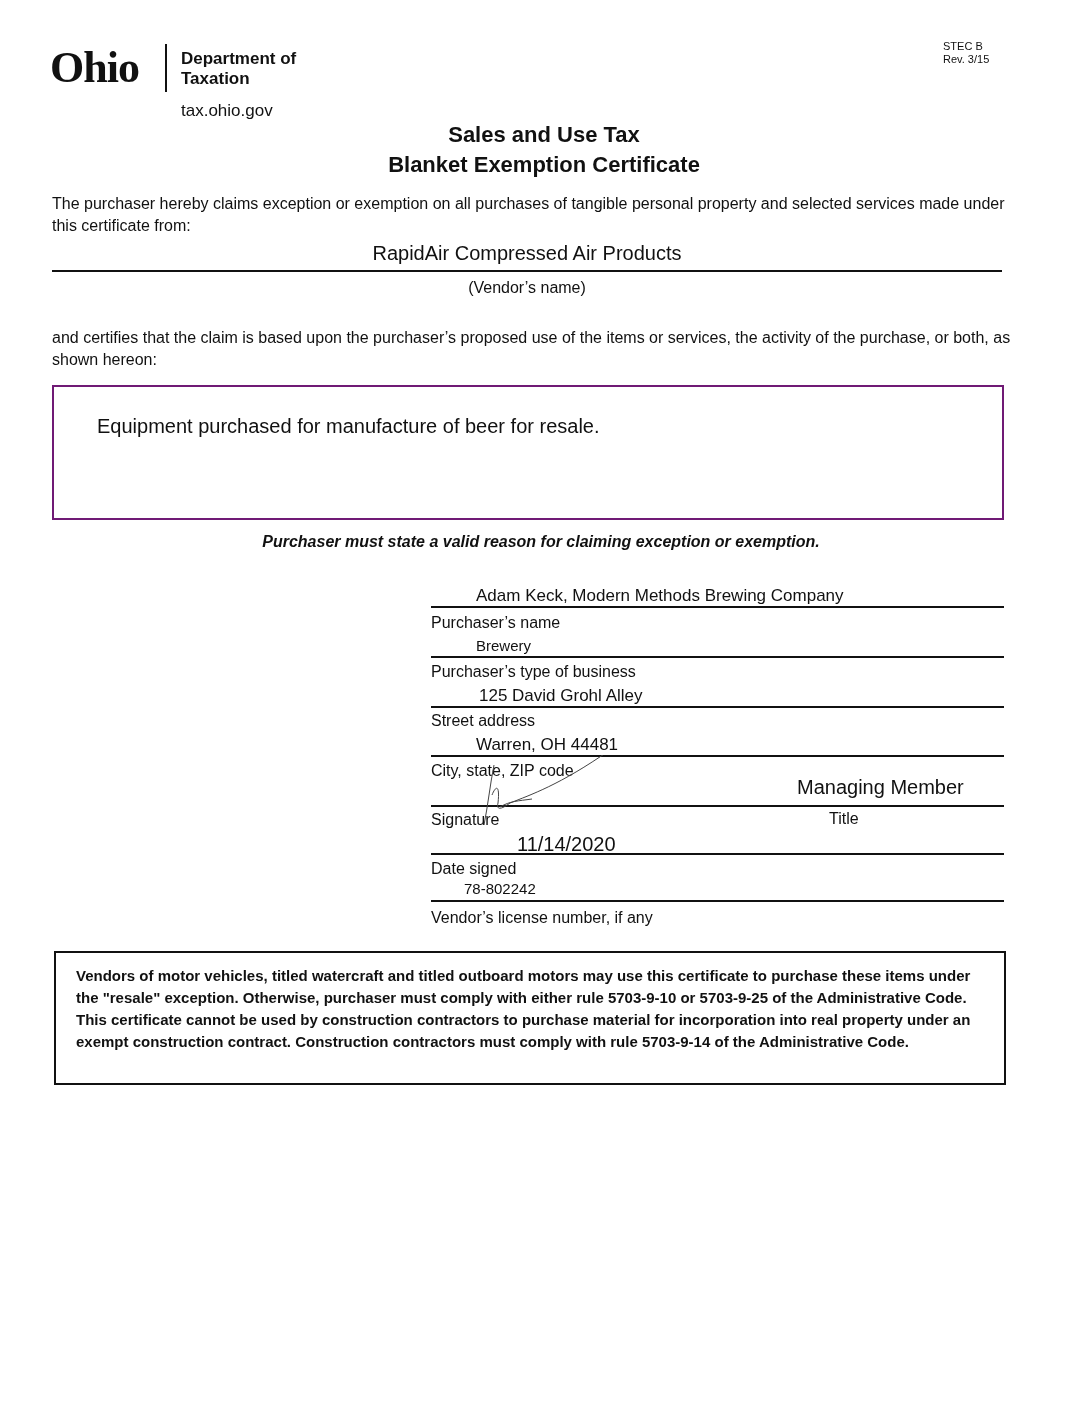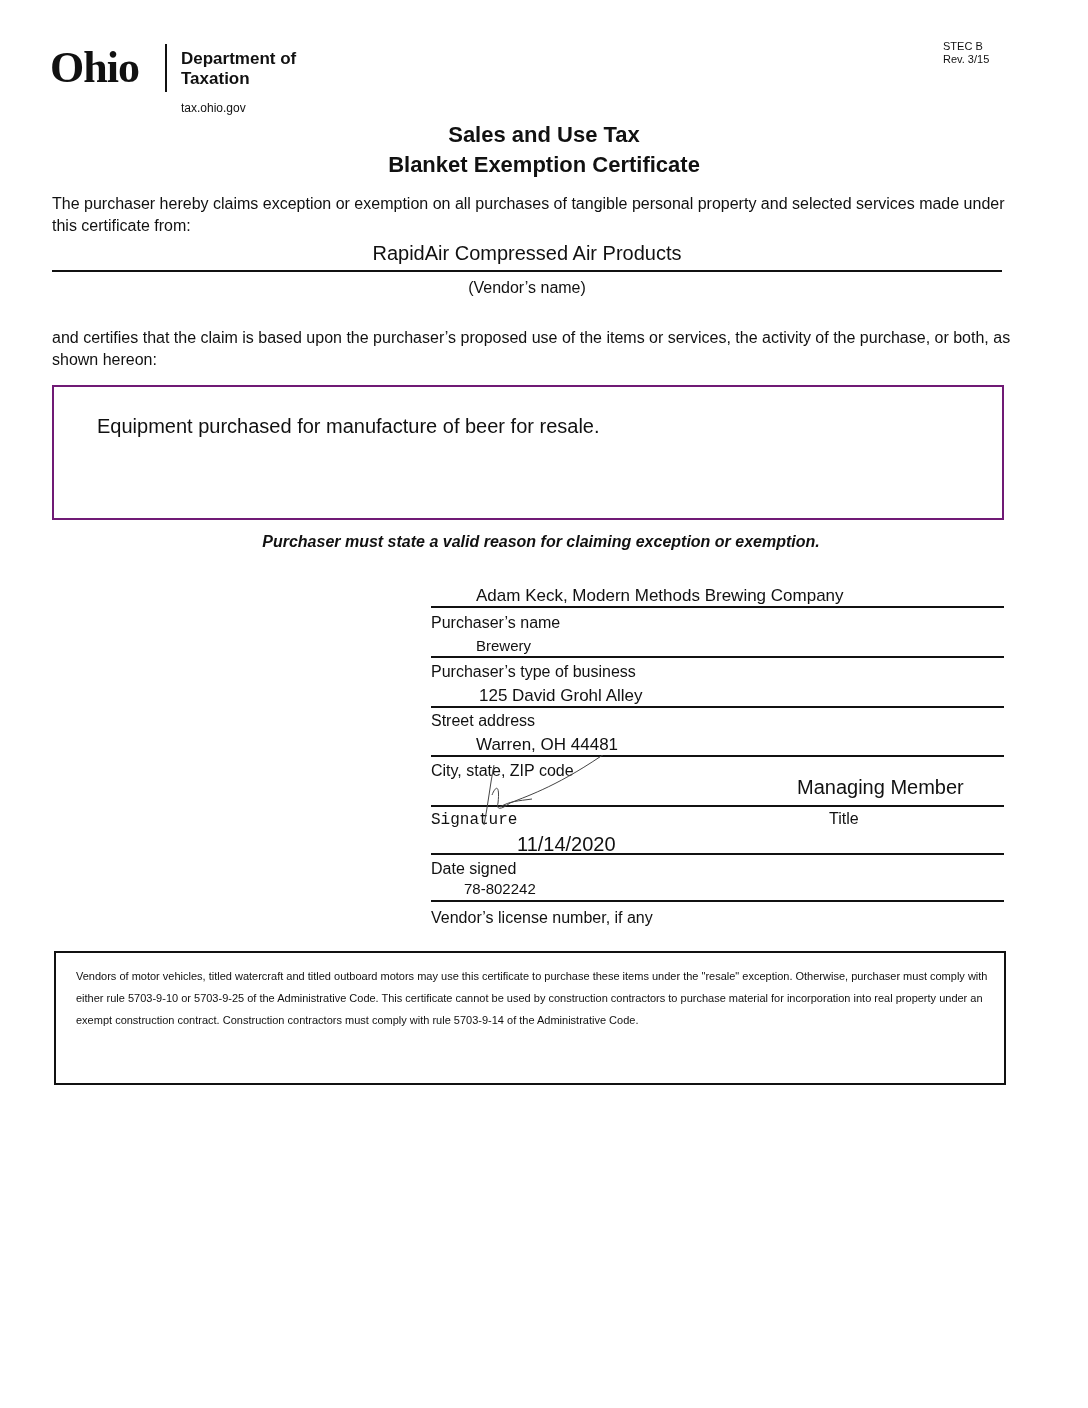--- a/index.html
+++ b/index.html
@@ -1,37 +1,37 @@
 <!DOCTYPE html>
 <html><head>
   <meta charset="utf-8">
   <style>
     html, body { margin: 0; padding: 0; background: #ffffff; }
     body { width: 1088px; height: 1408px; position: relative; overflow: hidden; color: #111; font-family: "Liberation Sans", sans-serif; }
     .abs { position: absolute; }
     .logo-ohio { left: 50px; top: 42px; font-family: "Liberation Serif", serif; font-weight: bold; font-size: 44px; letter-spacing: -1px; line-height: 52px; }
     .logo-divider { left: 165px; top: 44px; width: 2px; height: 48px; background: #111; }
     .logo-dept { left: 181px; top: 49px; font-weight: bold; font-size: 17px; line-height: 20px; }
-    .logo-url { left: 181px; top: 101px; font-size: 12px; }
+    .logo-url { left: 181px; top: 101px; font-size: 17px; }
     .form-id { left: 943px; top: 40px; font-size: 11px; line-height: 13px; }
     .title { left: 0; width: 1088px; top: 120px; text-align: center; font-weight: bold; font-size: 22px; line-height: 30px; }
     .intro { left: 52px; top: 193px; width: 960px; font-size: 16px; line-height: 22px; }
     .vendor-name { left: 52px; width: 950px; top: 242px; text-align: center; font-size: 20px; }
     .vendor-line { left: 52px; top: 270px; width: 950px; height: 2px; background: #111; }
     .vendor-label { left: 52px; width: 950px; top: 279px; text-align: center; font-size: 16px; }
     .certifies { left: 52px; top: 327px; width: 960px; font-size: 16px; line-height: 22px; }
     .reason-box { left: 52px; top: 385px; width: 948px; height: 131px; border: 2px solid #701a75; }
     .reason-text { position: absolute; left: 43px; top: 28px; font-size: 20px; }
     .reason-note { left: 0; width: 1056px; top: 533px; text-align: center; font-size: 16px; font-weight: bold; font-style: italic; padding-left: 13px; }
     .field-block { left: 431px; width: 573px; }
     .fvalue { position: absolute; font-size: 17px; }
     .fline { position: absolute; left: 0; width: 573px; height: 2px; background: #111; }
     .flabel { position: absolute; left: 0; font-size: 16px; }
     .footer-box { left: 54px; top: 951px; width: 948px; height: 130px; border: 2px solid #111; }
-    .footer-text { position: absolute; left: 20px; top: 12px; width: 912px; font-size: 11px; line-height: 22px; }
+    .footer-text { position: absolute; left: 20px; top: 12px; width: 912px; font-size: 15px; line-height: 22px; font-weight: bold; }
     .sig-svg { left: 470px; top: 755px; }
   </style>
 </head>
 <body>
 
 <div class="abs logo-ohio">Ohio</div>
 <div class="abs logo-divider"></div>
 <div class="abs logo-dept">
   <div>Department of</div>
   <div>Taxation</div>
@@ -72,21 +72,21 @@
   <div class="fvalue" style="left:48px;top:102px;">125 David Grohl Alley</div>
   <div class="fline" style="top:122px;"></div>
   <div class="flabel" style="top:128px;">Street address</div>
 
   <div class="fvalue" style="left:45px;top:151px;">Warren, OH 44481</div>
   <div class="fline" style="top:171px;"></div>
   <div class="flabel" style="top:178px;">City, state, ZIP code</div>
 
   <div class="fvalue" style="left:366px;top:192px;font-size:20px;">Managing Member</div>
   <div class="fline" style="top:221px;"></div>
-  <div class="flabel" style="top:227px;font-family:Liberation Mono, monospace;">Signature</div>
+  <div class="flabel" style="top:227px;">Signature</div>
   <div class="flabel" style="left:398px;top:226px;">Title</div>
 
   <div class="fvalue" style="left:42px;top:249px;font-size:20px;margin-left:44px;">11/14/2020</div>
   <div class="fline" style="top:269px;"></div>
   <div class="flabel" style="top:276px;">Date signed</div>
 
   <div class="fvalue" style="left:33px;top:296px;font-size:15px;">78-802242</div>
   <div class="fline" style="top:316px;"></div>
   <div class="flabel" style="top:325px;">Vendor’s license number, if any</div>
 </div>

